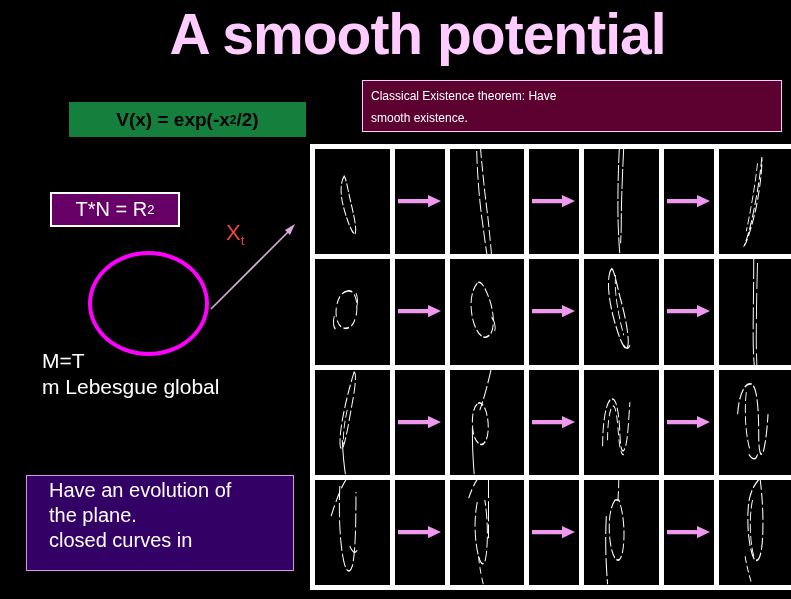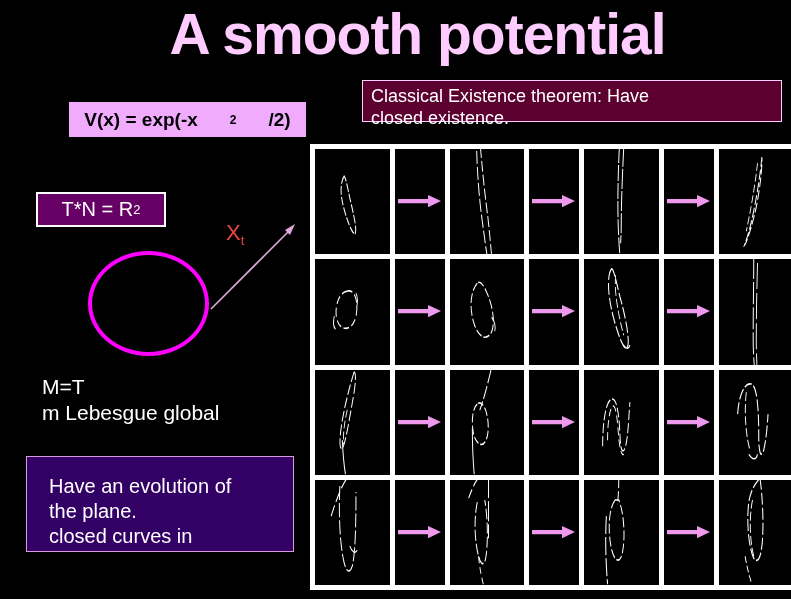--- a/index.html
+++ b/index.html
@@ -16,41 +16,40 @@
     font-weight:bold;
     font-size:57px;
     line-height:64px;
     letter-spacing:-1px;
     white-space:nowrap;
   }
 
   
   #formula-box{
     position:absolute;left:47px;top:102px;width:237px;height:35px;
-    background:#f0abfc;
+    background:#15803d;
     display:flex;align-items:center;justify-content:center;
     color:#000;font-weight:bold;font-size:19px;
     white-space:nowrap;
-    gap:32px;
   }
   #formula-box sup{font-size:12px;vertical-align:super;}
 
   
   #classical-box{
-    position:absolute;left:340px;top:80px;width:420px;height:42px;
+    position:absolute;left:340px;top:80px;width:420px;height:52px;
     background:#5c0030;
     border:1px solid #ffccff;
     box-sizing:border-box;
     padding:4px 8px 0 8px;
-    color:#ffffff;font-size:18px;line-height:22px;
+    color:#ffffff;font-size:12px;line-height:22px;
   }
 
   
   #tn-box{
-    position:absolute;left:14px;top:192px;width:130px;height:35px;
+    position:absolute;left:28px;top:192px;width:130px;height:35px;
     background:#660066;
     border:2px solid #ffffff;
     box-sizing:border-box;
     display:flex;align-items:center;justify-content:center;
     color:#ffffff;font-size:20px;white-space:nowrap;
   }
   #tn-box sup{font-size:13px;vertical-align:super;}
 
   
   #xt-label{
@@ -64,31 +63,31 @@
 
   
   #circle{
     position:absolute;left:66px;top:251px;width:121px;height:105px;
     border:4px solid #ff00ff;border-radius:50%;
     box-sizing:border-box;
   }
 
   
   #mt-text{
-    position:absolute;left:20px;top:374px;width:270px;
+    position:absolute;left:20px;top:348px;width:270px;
     color:#ffffff;font-size:21px;line-height:26px;
   }
 
   
   #evolution-box{
-    position:absolute;left:4px;top:456px;width:268px;height:96px;
+    position:absolute;left:4px;top:475px;width:268px;height:96px;
     background:#330066;
     border:1px solid #dd99dd;
     box-sizing:border-box;
-    padding:17px 0 0 22px;
+    padding:2px 0 0 22px;
     color:#ffffff;font-size:20px;line-height:25px;
   }
 
   
   #grid-frame{
     position:absolute;left:288px;top:144px;width:488px;height:446px;
     background:#ffffff;
     box-sizing:border-box;
     padding:5px;
     display:flex;flex-direction:column;
@@ -115,21 +114,21 @@
   <div id="title">A smooth potential</div>
 
   <div id="formula-box">
     <span>V(x) = exp(-x </span>
       <sup>2</sup>
       <span>/2)</span>
   </div>
 
   <div id="classical-box">
     <div>Classical Existence theorem: Have</div>
-    <div>closed existence.</div>
+    <div>smooth existence.</div>
   </div>
 
   <div id="tn-box">
     <span>T*N = R</span>
       <sup>2</sup>
   </div>
 
   <div id="xt-label">
     <span>X</span><sub>t</sub>
   </div>

